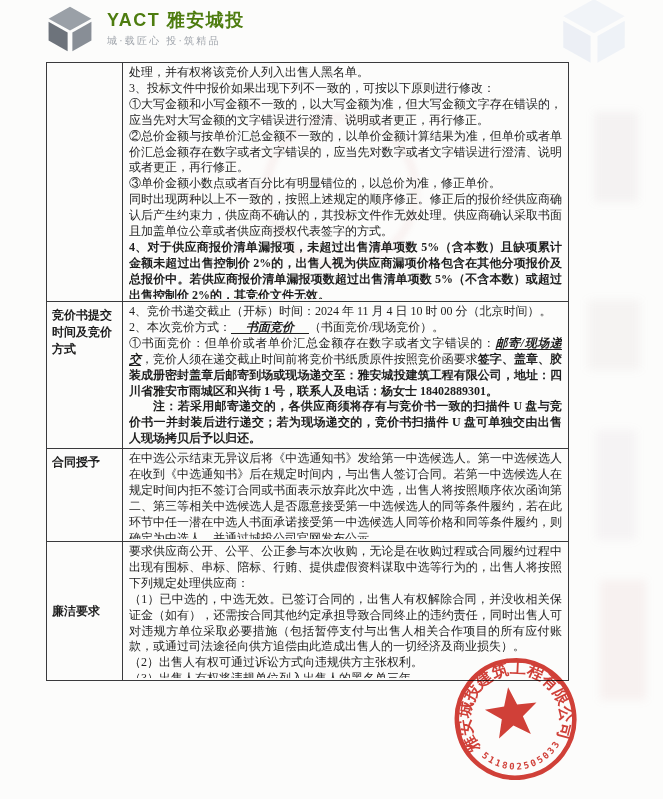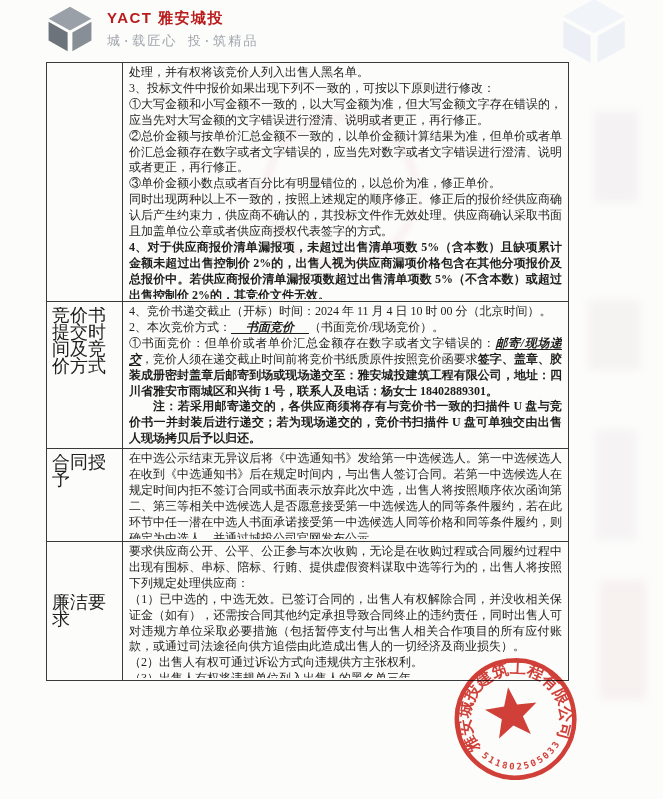--- a/index.html
+++ b/index.html
@@ -7,37 +7,37 @@
     width:663px;height:799px;position:relative;overflow:hidden;
     background:#fcfcfb;
     font-family:"Liberation Serif","DejaVu Serif",serif;
     color:#1e1e1e;
   }
   
   .letterhead{position:absolute;left:46px;top:6px;display:flex;align-items:center;}
   .logo-cube{width:48px;height:46px;margin-right:13px;}
   .brand-name{
     font-family:"Liberation Sans","DejaVu Sans",sans-serif;
-    font-size:15px;font-weight:700;color:#b91c1c;letter-spacing:1.5px;line-height:20px;
+    font-size:18px;font-weight:700;color:#4d7c0f;letter-spacing:1.5px;line-height:20px;
   }
   .brand-tagline{
-    font-family:Liberation Mono, monospace;
-    font-size:13px;color:#a0a5ac;letter-spacing:2.2px;margin-top:4px;
+    font-family:Liberation Sans, sans-serif;
+    font-size:10px;color:#a0a5ac;letter-spacing:2.2px;margin-top:4px;
   }
   .watermark-cube{position:absolute;left:553px;top:-2px;width:82px;height:66px;opacity:.55;}
   
   table.terms{
     position:absolute;left:46px;top:62px;width:522px;
     border-collapse:collapse;table-layout:fixed;
     z-index:2;
   }
   col.c-label{width:76px;}
   col.c-content{width:446px;}
   td{border:1px solid #3a3a3c;vertical-align:top;padding:2px 5px;margin-top:44px;}
-  td.label{font-weight:400;font-size:18px;line-height:17px;padding-top:5px;}
+  td.label{font-weight:700;font-size:12px;line-height:17px;padding-top:5px;}
   td.content{padding:2px 6px;}
   .cellbox{overflow:hidden;}
   .h0 .cellbox{height:234px;}
   .h1 .cellbox{height:142px;}
   .h2 .cellbox{height:22px;}
   .h3 .cellbox{height:88px;}
   .h4 .cellbox{height:134px;}
   .labelbox{overflow:hidden;}
   tr.mid td.label{vertical-align:middle;padding-top:2px;}
   td.content p{

